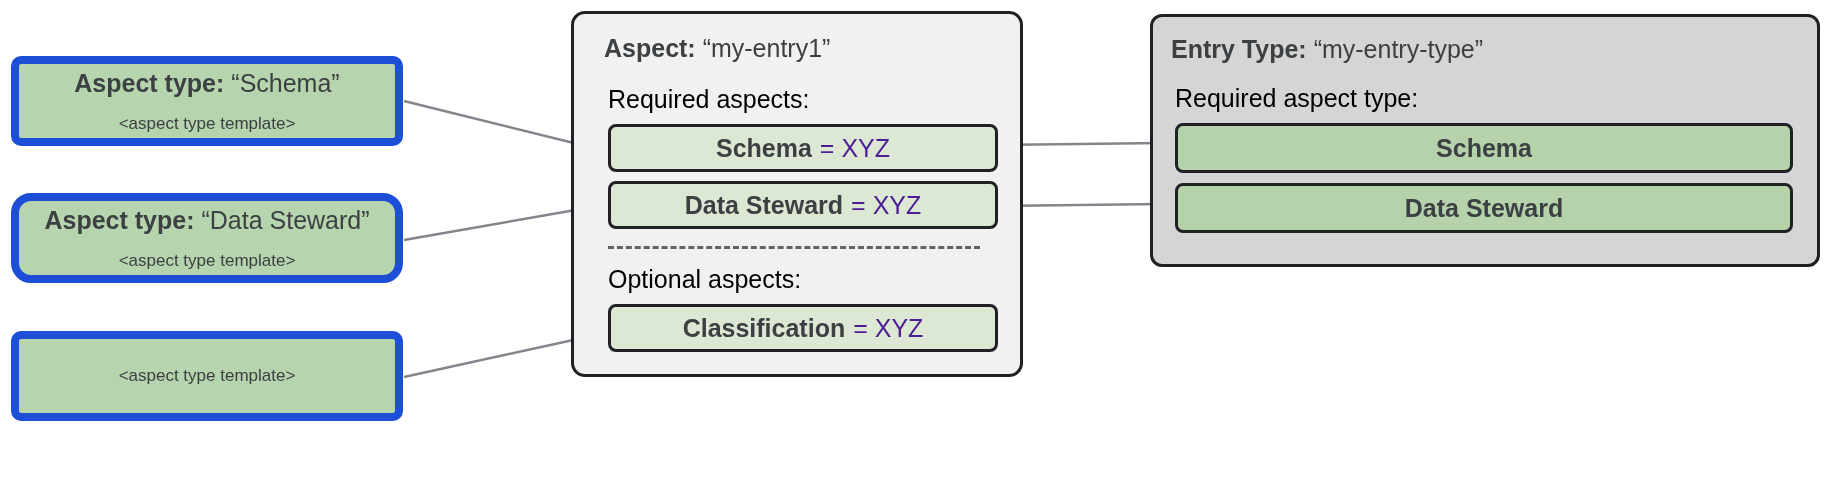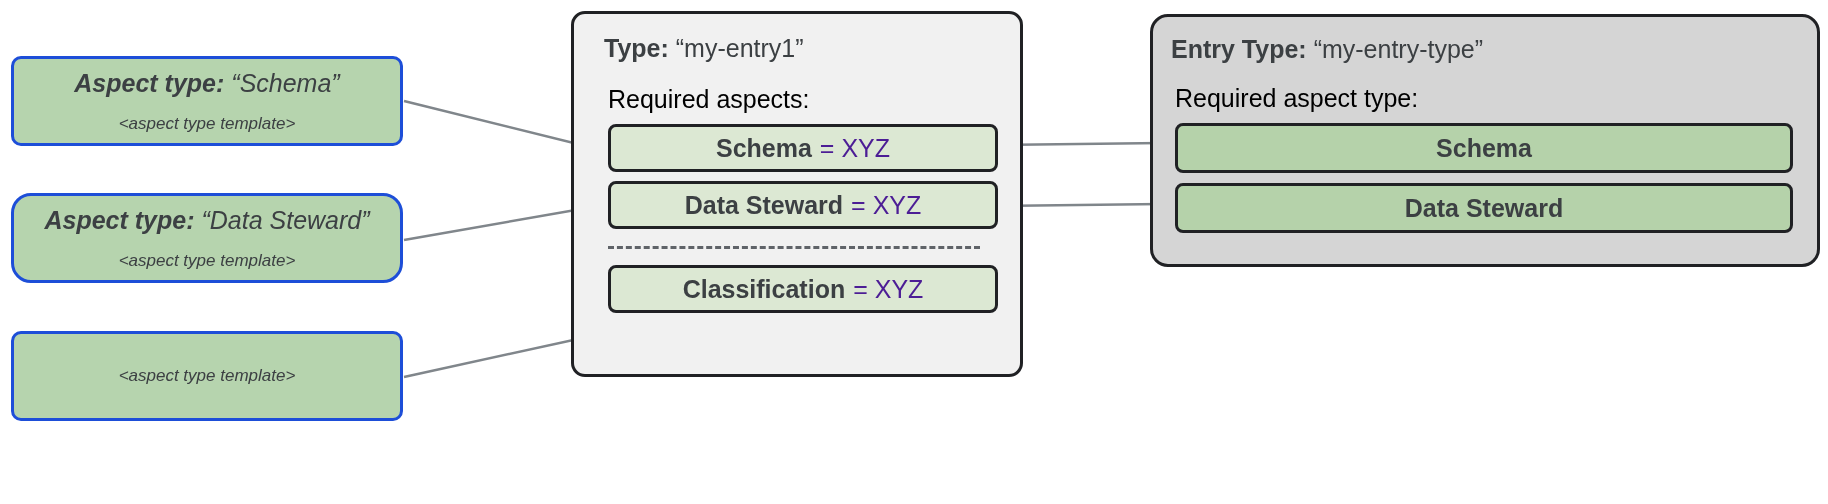--- a/index.html
+++ b/index.html
@@ -26,29 +26,28 @@
     width: 1828px;
     height: 504px;
     pointer-events: none;
   }
 
   
   .aspect-type-box {
     position: absolute;
     box-sizing: border-box;
     background: #b6d4ae;
-    border: 3px solid #1d4ed8;
+    border: 8px solid #1d4ed8;
     border-radius: 10px;
     display: flex;
     flex-direction: column;
     align-items: center;
     justify-content: center;
     gap: 16px;
     color: #3c4043;
-    font-style: italic;
   }
   .atb-title {
     font-size: 25px;
     white-space: nowrap;
     color: #3c4043;
   }
   .atb-title b {
     font-weight: 700;
   }
   .atb-title span.q {
@@ -113,21 +112,21 @@
   
   #entry-type-panel {
     position: absolute;
     left: 1150px;
     top: 14px;
     width: 670px;
     height: 253px;
     box-sizing: border-box;
     background: #d5d5d5;
     border: 3px solid #202124;
-    border-radius: 18px;
+    border-radius: 12px;
     padding: 14px 20px 16px 18px;
   }
   #entry-type-panel .panel-title {
     font-size: 25px;
     color: #3c4043;
     margin: 4px 0 20px 0;
     white-space: nowrap;
   }
   #entry-type-panel .panel-title b { font-weight: 700; }
   #entry-type-panel .section-label { margin-left: 4px; }
@@ -180,38 +179,39 @@
     </div>
     <div class="atb-sub">&lt;aspect type template&gt;</div>
   </div>
 
   <div class="aspect-type-box" style="left:11px; top:331px; width:392px; height:90px;">
     <div class="atb-sub">&lt;aspect type template&gt;</div>
   </div>
 
   <div id="entry-panel">
     <div class="panel-title">
-      <b>Type:</b>
+      <b>Aspect:</b>
       <span>“my-entry1”</span>
     </div>
 
     <div class="section-label">Required aspects:</div>
 
     <div class="aspect-chip">
       <b>Schema</b>
       <span class="eq" style="margin-left:8px;">= XYZ</span>
     </div>
 
     <div class="aspect-chip">
       <b>Data Steward</b>
       <span class="eq" style="margin-left:8px;">= XYZ</span>
     </div>
 
     <hr class="divider-dashed">
 
+    <div class="section-label">Optional aspects:</div>
 
     <div class="aspect-chip">
       <b>Classification</b>
       <span class="eq" style="margin-left:8px;">= XYZ</span>
     </div>
   </div>
 
   <div id="entry-type-panel">
     <div class="panel-title">
       <b>Entry Type:</b>

